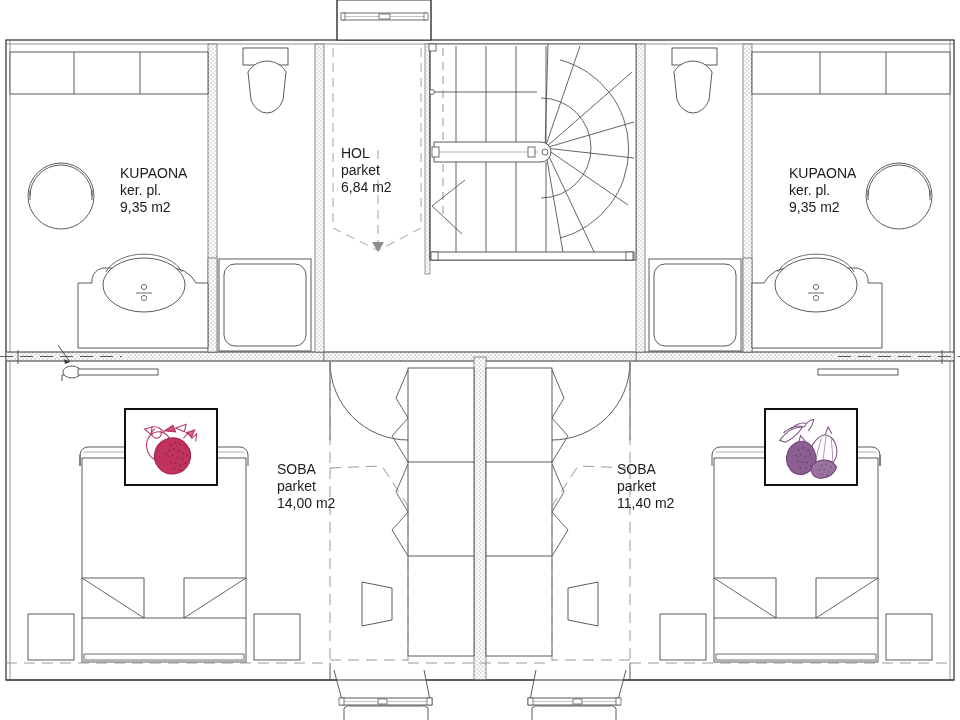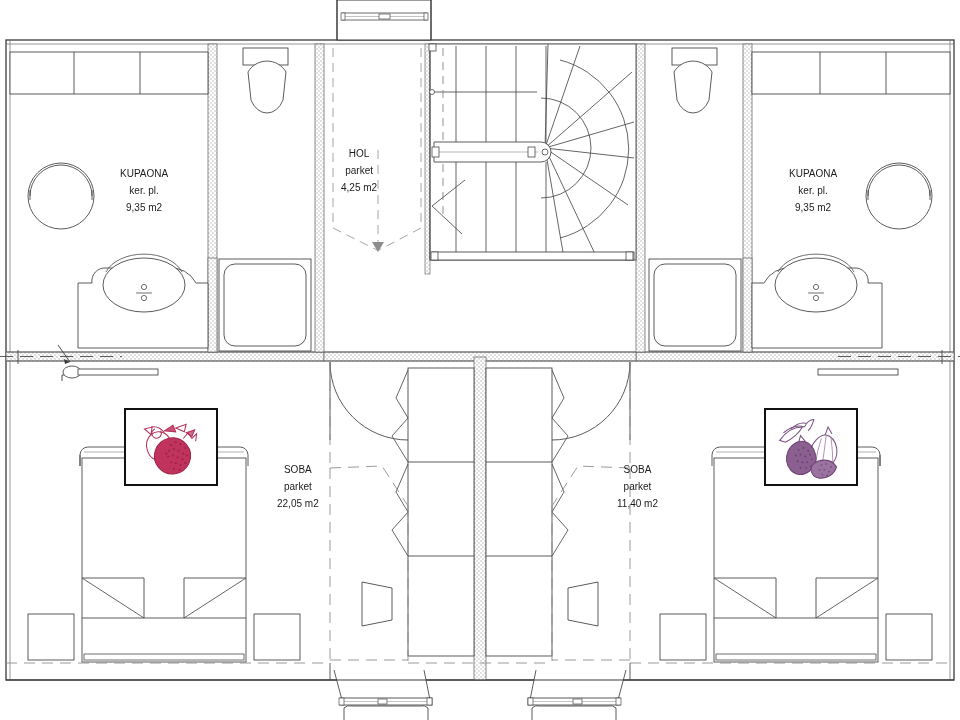--- a/index.html
+++ b/index.html
@@ -1,21 +1,21 @@
 <!DOCTYPE html>
 <html><head>
 <meta charset="utf-8">
 <style>
   html,body{margin:0;padding:0;background:#ffffff;}
   body{width:960px;height:720px;overflow:hidden;
        font-family:"Liberation Sans", sans-serif;}
   #stage{position:relative;width:960px;height:720px;background:#fff;}
   svg#plan{position:absolute;left:0;top:0;width:960px;height:720px;display:block;}
   .roomlabel{position:absolute;font-family:"Liberation Sans",sans-serif;
-             font-size:10px;color:#1b1b1b;line-height:17px;white-space:nowrap;text-align:center;}
+             font-size:14px;color:#1b1b1b;line-height:17px;white-space:nowrap;}
   .roomlabel .ln{display:block;}
   .inset{position:absolute;border:2px solid #111;background:#fff;box-sizing:border-box;}
   .inset svg{display:block;width:100%;height:100%;}
 </style>
 </head>
 <body>
 
 <div id="stage">
 
 <svg id="plan" viewBox="0 0 960 720">
@@ -371,33 +371,33 @@
 
 <div class="roomlabel" style="left:120px; top:165px;">
   <span class="ln">KUPAONA</span>
   <span class="ln">ker. pl.</span>
   <span class="ln">9,35 m2</span>
 </div>
 
 <div class="roomlabel" style="left:341px; top:145px;">
   <span class="ln">HOL</span>
   <span class="ln">parket</span>
-  <span class="ln">4,25 m2</span>
+  <span class="ln">6,84 m2</span>
 </div>
 
 <div class="roomlabel" style="left:789px; top:165px;">
   <span class="ln">KUPAONA</span>
   <span class="ln">ker. pl.</span>
   <span class="ln">9,35 m2</span>
 </div>
 
 <div class="roomlabel" style="left:277px; top:461px;">
   <span class="ln">SOBA</span>
   <span class="ln">parket</span>
-  <span class="ln">22,05 m2</span>
+  <span class="ln">14,00 m2</span>
 </div>
 
 <div class="roomlabel" style="left:617px; top:461px;">
   <span class="ln">SOBA</span>
   <span class="ln">parket</span>
   <span class="ln">11,40 m2</span>
 </div>
 
 <div class="inset" style="left:124px; top:408px; width:94px; height:78px;">
   <svg viewBox="0 0 94 78">

